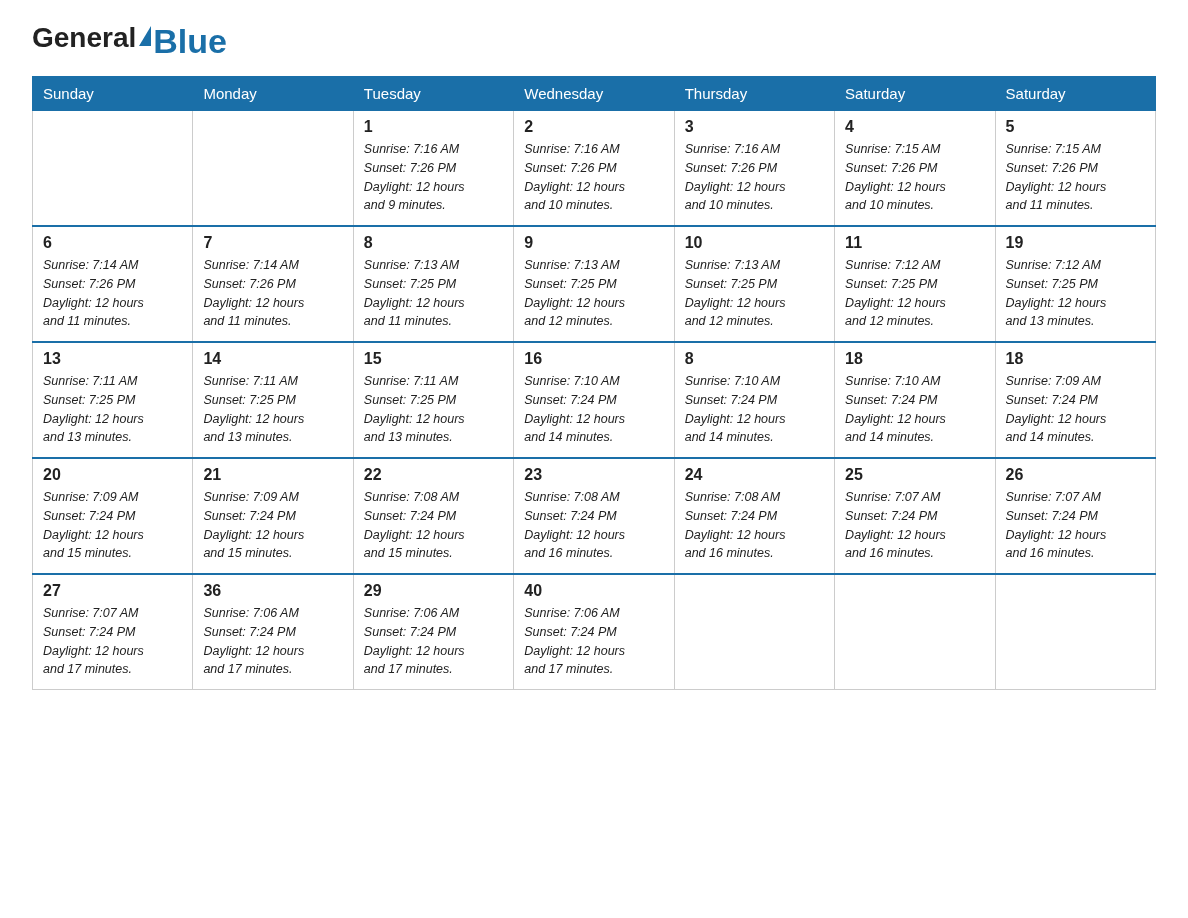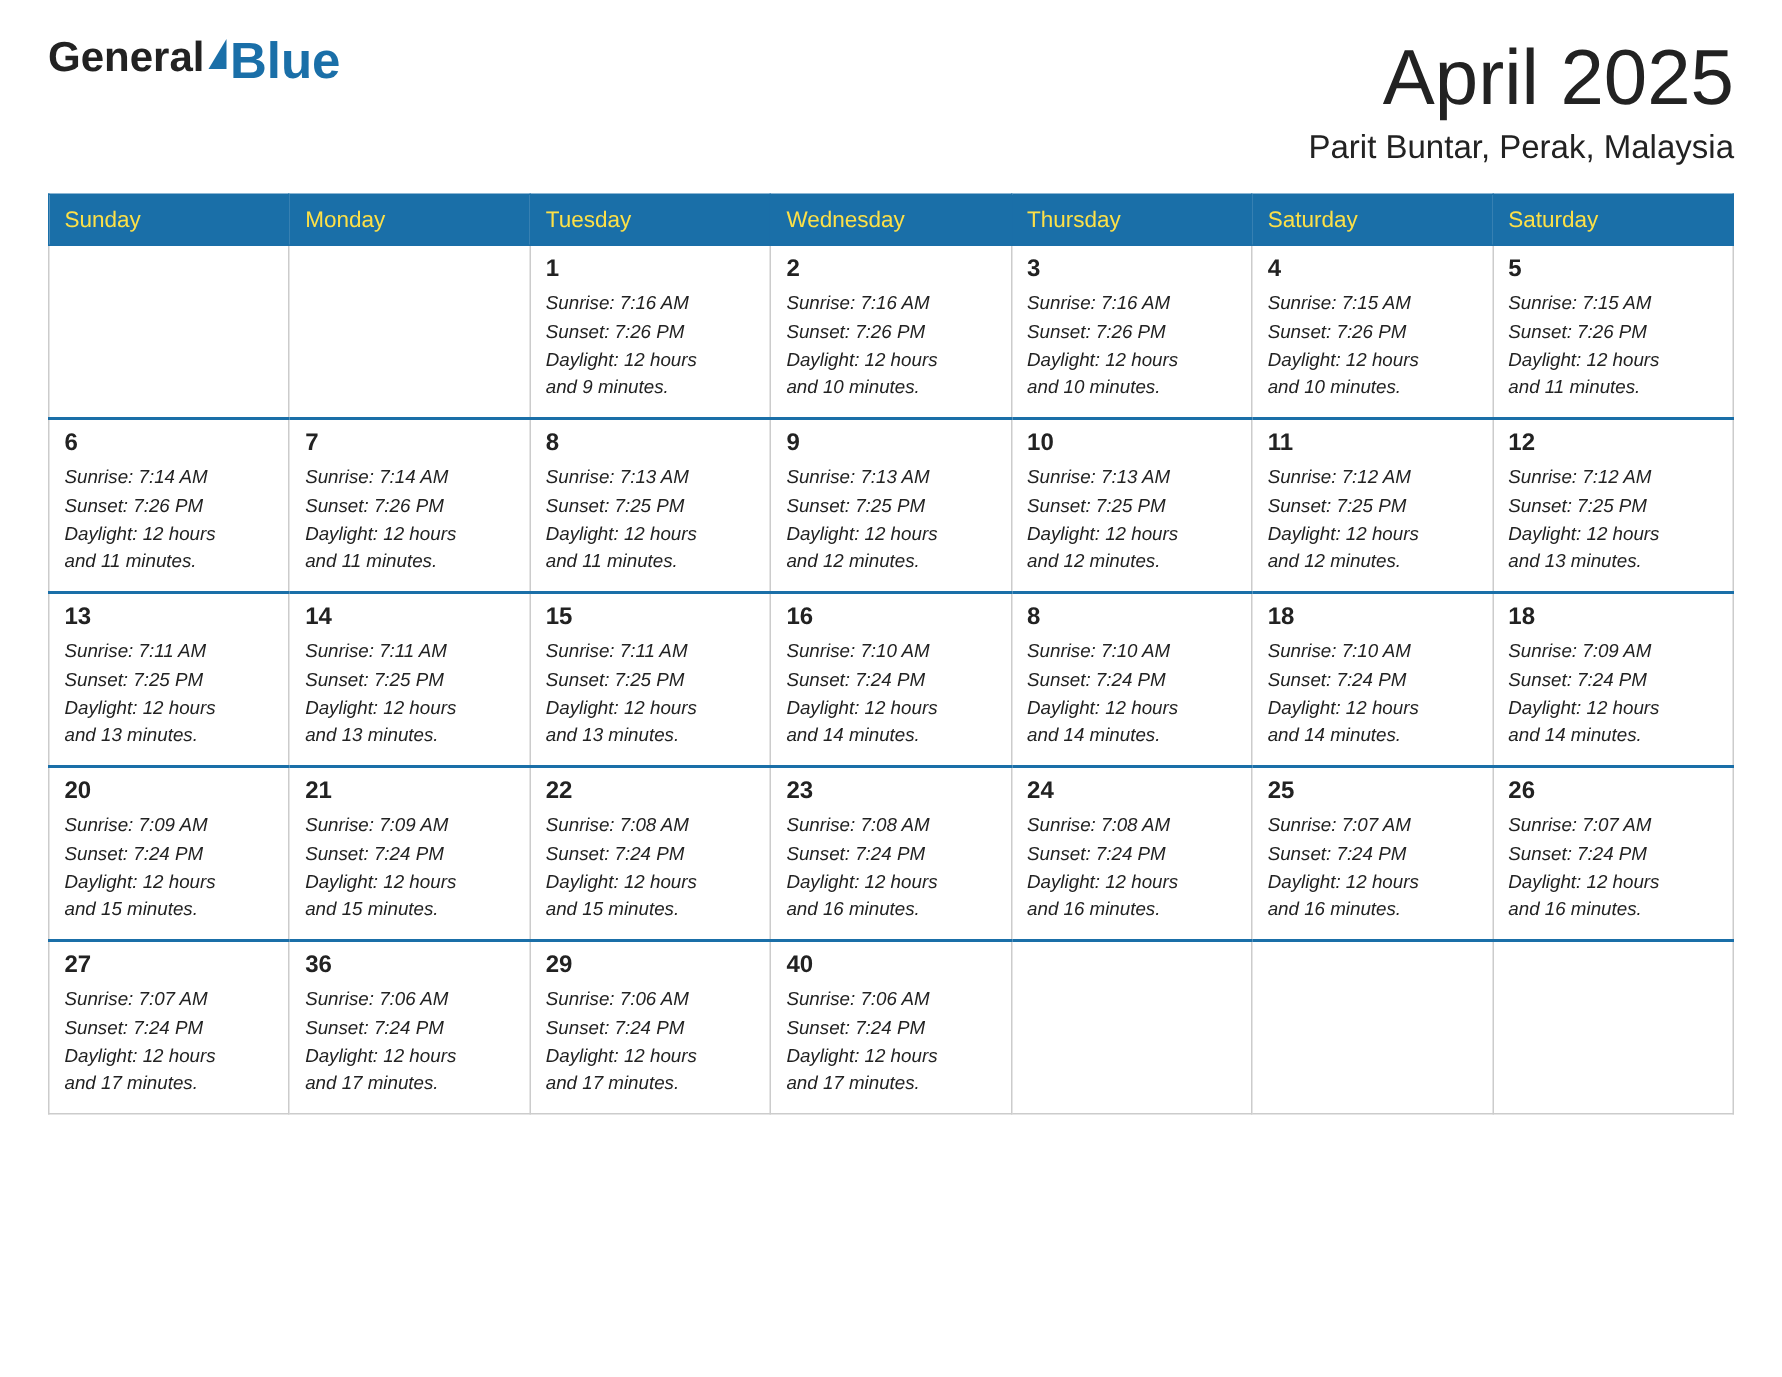--- a/index.html
+++ b/index.html
@@ -43,21 +43,21 @@
       color: #222;
       margin-top: 4px;
     }
     .calendar {
       width: 100%;
       border-collapse: collapse;
       border: 1px solid #aaa;
     }
     .calendar thead tr th {
       background-color: #1a6fa8;
-      color: #fde047;
+      color: #ffffff;
       font-size: 15px;
       font-weight: normal;
       padding: 8px 10px;
       text-align: left;
       border: 1px solid #1a6fa8;
     }
     .calendar tbody tr td {
       vertical-align: top;
       padding: 7px 10px 10px 10px;
       border: 1px solid #ccc;
@@ -113,24 +113,20 @@
 <div class="header">
   <div class="logo-wrapper">
     <div class="logo-top-row">
       <span class="logo-text-general">General</span>
       <span class="logo-triangle"></span>
     </div>
     <div class="logo-blue-row">
       <span class="logo-text-blue">Blue</span>
     </div>
   </div>
-  <div class="title-block">
-    <div class="main-title">April 2025</div>
-    <div class="subtitle">Parit Buntar, Perak, Malaysia</div>
-  </div>
 </div>
 
 <table class="calendar">
   <thead>
     <tr>
     <th>Sunday</th>
         <th>Monday</th>
         <th>Tuesday</th>
         <th>Wednesday</th>
         <th>Thursday</th>
@@ -215,21 +211,21 @@
 and 12 minutes.</div>
         </td>
         <td>
           <div class="day-number">11</div>
           <div class="day-info" style="white-space: pre-line;">Sunrise: 7:12 AM
 Sunset: 7:25 PM
 Daylight: 12 hours
 and 12 minutes.</div>
         </td>
         <td>
-          <div class="day-number">12</div>
+          <div class="day-number">19</div>
           <div class="day-info" style="white-space: pre-line;">Sunrise: 7:12 AM
 Sunset: 7:25 PM
 Daylight: 12 hours
 and 13 minutes.</div>
         </td>
       </tr>
       <tr class="row-divider">
         <td>
           <div class="day-number">13</div>
           <div class="day-info" style="white-space: pre-line;">Sunrise: 7:11 AM

